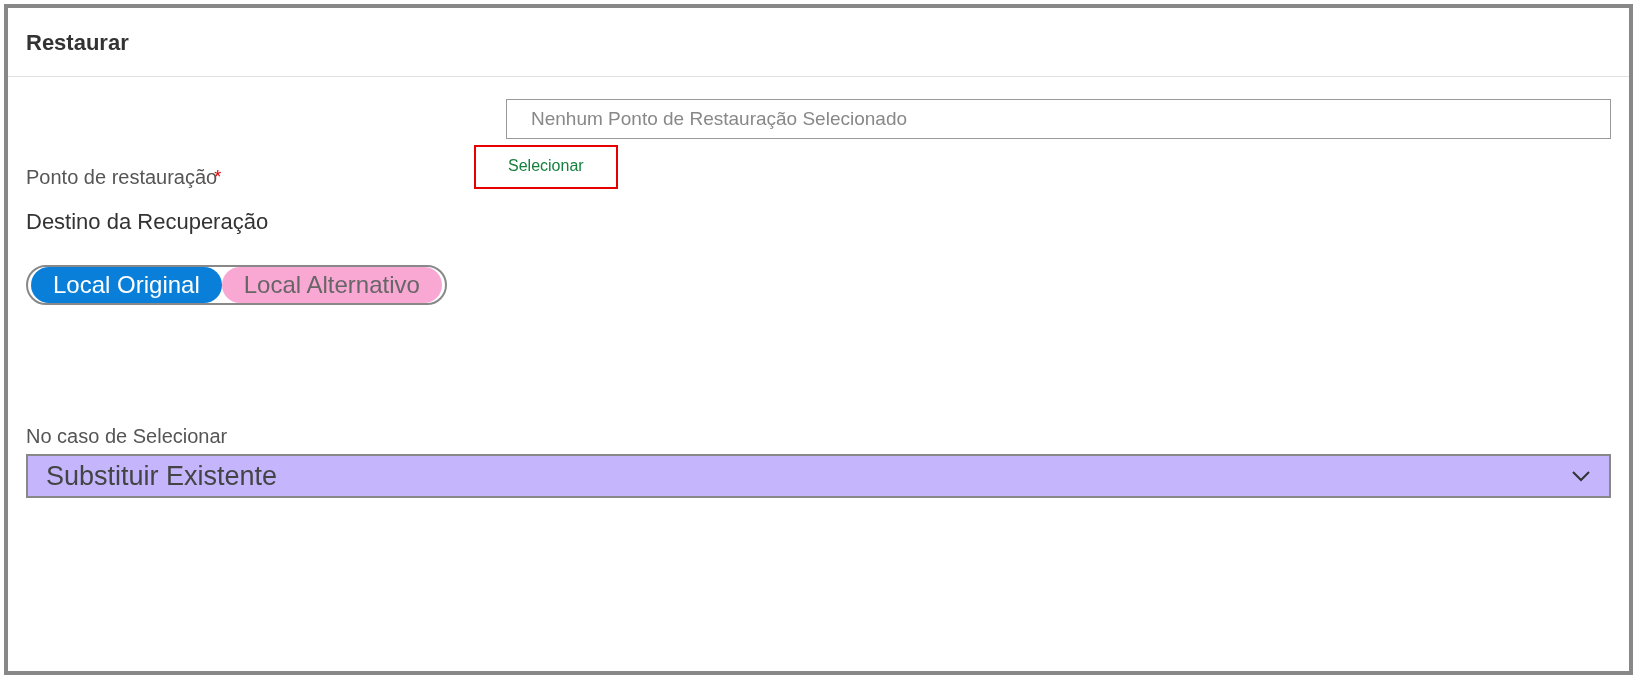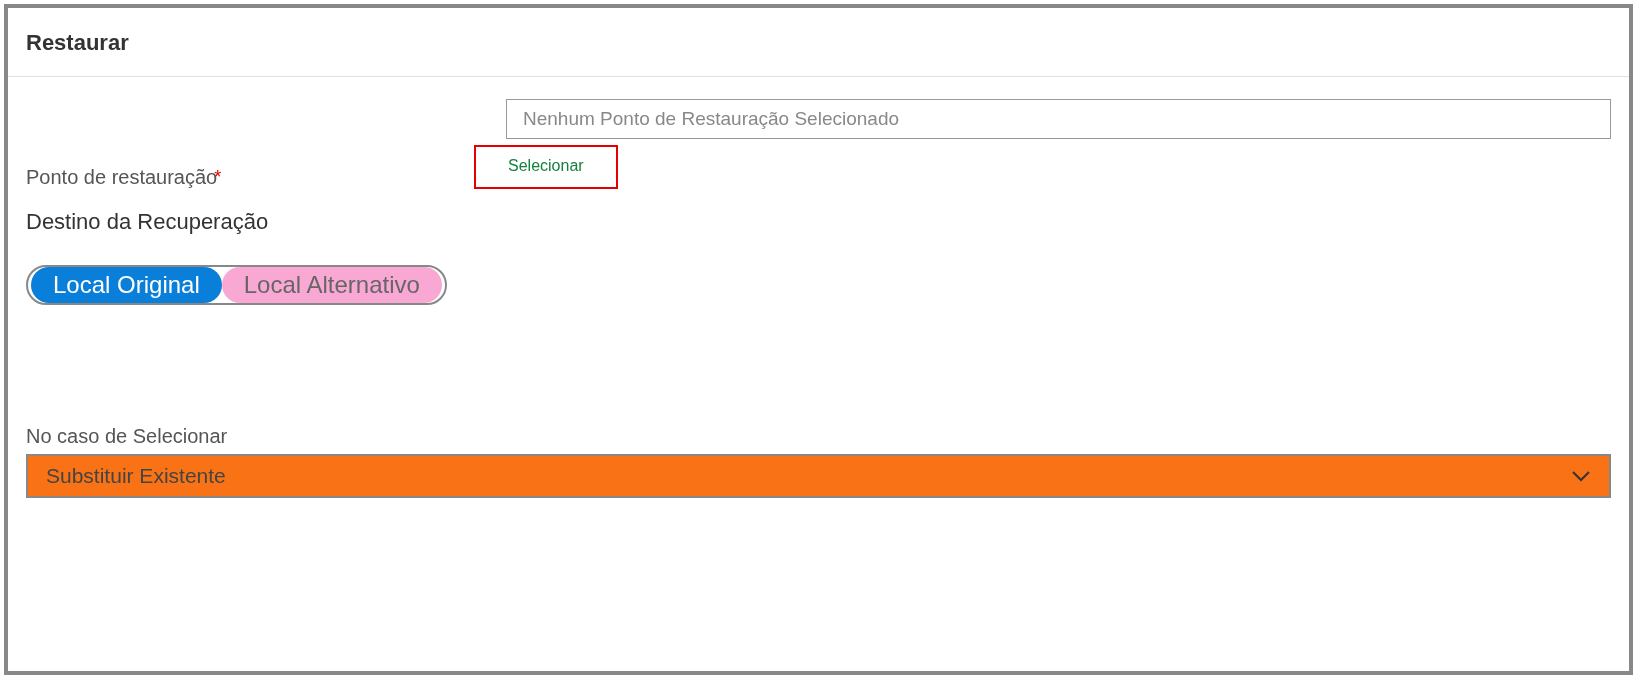--- a/index.html
+++ b/index.html
@@ -50,21 +50,21 @@
       left: -3px;
       top: -1px;
     }
     .field-col {
       flex: 1;
     }
     .readonly-input {
       width: 100%;
       height: 40px;
       border: 1px solid #999;
-      padding: 0 16px;
+      padding: 0 24px;
       font-size: 19px;
       color: #888;
       background: #fff;
       display: flex;
       align-items: center;
     }
     .select-link-wrap {
       margin-top: 6px;
       margin-left: -32px;
       display: inline-block;
@@ -117,23 +117,23 @@
       margin-bottom: 6px;
     }
     .dropdown {
       width: 100%;
       height: 44px;
       border: 2px solid #888;
       display: flex;
       align-items: center;
       justify-content: space-between;
       padding: 10px 18px;
-      font-size: 21px;
+      font-size: 27px;
       color: #444;
-      background: #f97316;
+      background: #c4b5fd;
       cursor: pointer;
     }
     .chevron {
       width: 20px;
       height: 12px;
     }
   </style>
 </head>
 <body>
 

